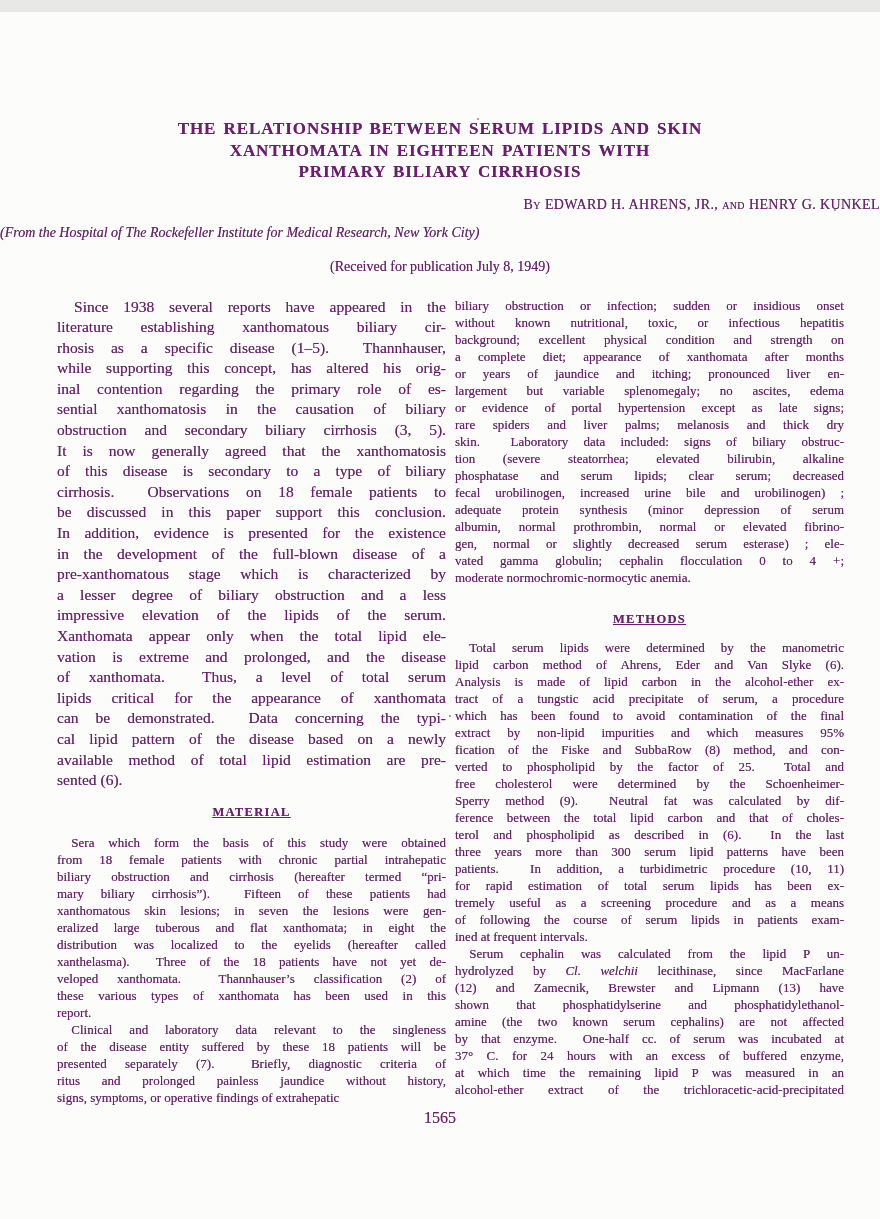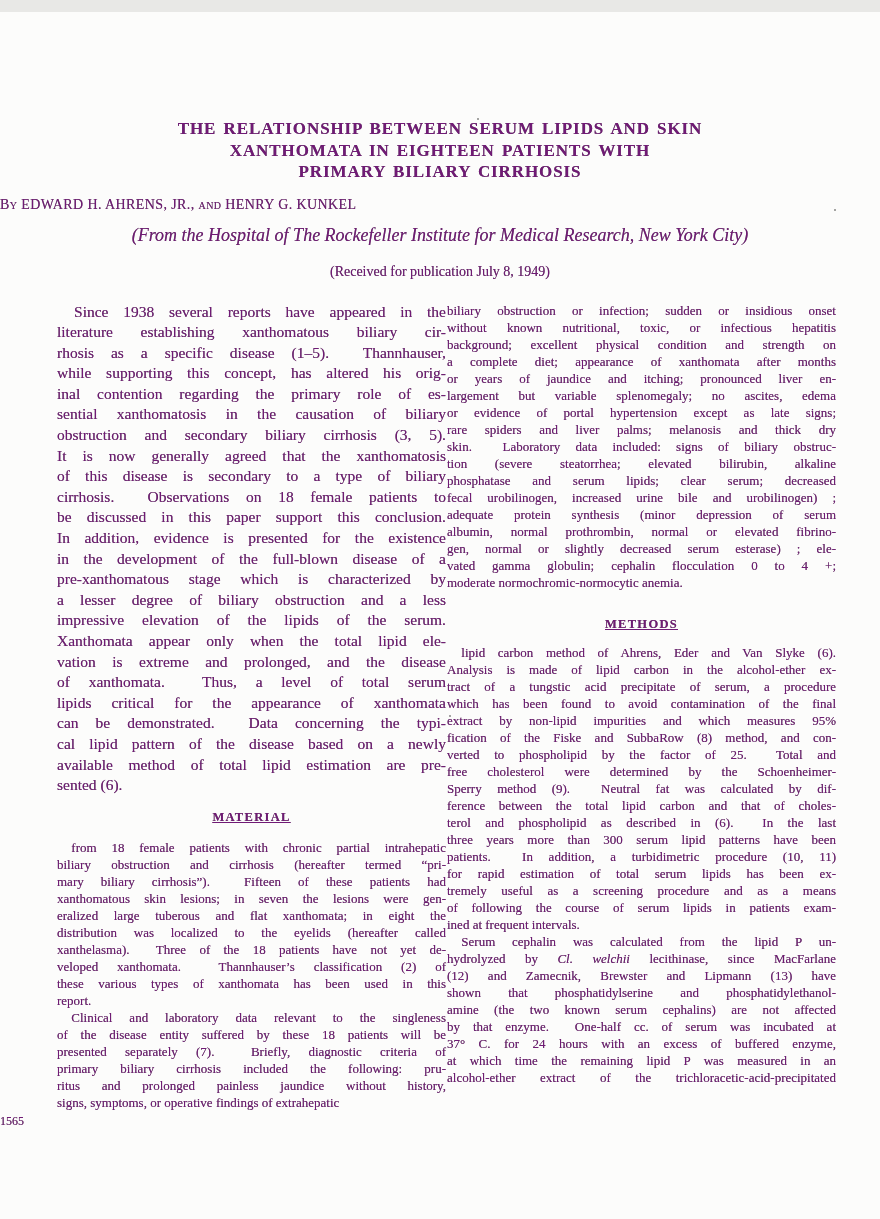--- a/index.html
+++ b/index.html
@@ -12,44 +12,44 @@
     font-family: "Liberation Serif", "DejaVu Serif", serif;
     text-shadow: 0 0 0.35px rgba(25,25,20,0.6);
     overflow: hidden;
   }
   .head { padding-top: 106px; }
   .title-line {
     text-align: center;
     font-size: 17px; line-height: 21.5px;
     font-weight: 700; letter-spacing: 0.9px; word-spacing: 2px;
   }
-  .byline { text-align: left; margin-top: 14px; font-size: 14px; letter-spacing: 0.4px; }
+  .byline { text-align: right; margin-top: 14px; font-size: 14px; letter-spacing: 0.4px; }
   .byline .sc { font-variant: small-caps; }
-  .affiliation { text-align: center; margin-top: 12px; font-size: 18px; font-style: italic; }
+  .affiliation { margin-top: 12px; font-size: 14px; font-style: italic; }
   .received { text-align: center; margin-top: 18px; font-size: 14px; }
 
-  .columns { display: flex; gap: 1px; padding: 0 36px 0 57px; margin-top: 22px; }
+  .columns { display: flex; gap: 9px; padding: 0 36px 0 57px; margin-top: 22px; }
   .col { width: 389px; }
 
   .para { margin: 0; }
   .line { text-align: justify; text-align-last: justify; text-justify: inter-word; }
   .line.last { text-align-last: left; }
   .indent .line:first-child { text-indent: 1.1em; }
   .big .line { font-size: 15.5px; line-height: 20.6px; }
   .small .line { font-size: 13px; line-height: 17px; }
 
   .sec-heading {
     margin: 0; text-align: center;
     font-size: 12.5px; line-height: 14px;
     font-weight: 700; letter-spacing: 1.3px; text-decoration: underline;
   }
   .mat { margin: 14px 0 15px; }
   .met { margin: 26px 0 13px; }
 
-  .pageno { font-size: 12px; margin-top: 3px; }
+  .pageno { text-align: center; font-size: 16px; margin-top: 3px; }
 
   .speck { position: absolute; background: rgba(40,40,35,0.55); border-radius: 50%; }
   .speck.s1 { left: 477px; top: 106px; width: 2px; height: 2px; }
   .speck.s2 { left: 834px; top: 197px; width: 2px; height: 2px; }
   .speck.s3 { left: 449px; top: 703px; width: 2px; height: 2px; }
 </style>
 </head>
 <body>
 
 <div class="page">
@@ -96,36 +96,36 @@
           <div class="line">vation is extreme and prolonged, and the disease</div>
           <div class="line">of xanthomata.&nbsp; Thus, a level of total serum</div>
           <div class="line">lipids critical for the appearance of xanthomata</div>
           <div class="line">can be demonstrated.&nbsp; Data concerning the typi-</div>
           <div class="line">cal lipid pattern of the disease based on a newly</div>
           <div class="line">available method of total lipid estimation are pre-</div>
           <div class="line last">sented (6).</div>
         </div>
       <h2 class="sec-heading mat">MATERIAL</h2>
       <div class="para small indent">
+          <div class="line">Sera which form the basis of this study were obtained</div>
           <div class="line">from 18 female patients with chronic partial intrahepatic</div>
           <div class="line">biliary obstruction and cirrhosis (hereafter termed “pri-</div>
           <div class="line">mary biliary cirrhosis”).&nbsp; Fifteen of these patients had</div>
           <div class="line">xanthomatous skin lesions; in seven the lesions were gen-</div>
           <div class="line">eralized large tuberous and flat xanthomata; in eight the</div>
           <div class="line">distribution was localized to the eyelids (hereafter called</div>
           <div class="line">xanthelasma).&nbsp; Three of the 18 patients have not yet de-</div>
           <div class="line">veloped xanthomata.&nbsp; Thannhauser’s classification (2) of</div>
           <div class="line">these various types of xanthomata has been used in this</div>
           <div class="line last">report.</div>
         </div>
       <div class="para small indent">
           <div class="line">Clinical and laboratory data relevant to the singleness</div>
           <div class="line">of the disease entity suffered by these 18 patients will be</div>
           <div class="line">presented separately (7).&nbsp; Briefly, diagnostic criteria of</div>
-          <div class="line">primary biliary cirrhosis included the following: pru-</div>
           <div class="line">ritus and prolonged painless jaundice without history,</div>
           <div class="line last">signs, symptoms, or operative findings of extrahepatic</div>
         </div>
     </section>
 
     <section class="col">
       <div class="para small">
           <div class="line">biliary obstruction or infection; sudden or insidious onset</div>
           <div class="line">without known nutritional, toxic, or infectious hepatitis</div>
           <div class="line">background; excellent physical condition and strength on</div>
@@ -139,20 +139,21 @@
           <div class="line">phosphatase and serum lipids; clear serum; decreased</div>
           <div class="line">fecal urobilinogen, increased urine bile and urobilinogen) ;</div>
           <div class="line">adequate protein synthesis (minor depression of serum</div>
           <div class="line">albumin, normal prothrombin, normal or elevated fibrino-</div>
           <div class="line">gen, normal or slightly decreased serum esterase) ; ele-</div>
           <div class="line">vated gamma globulin; cephalin flocculation 0 to 4 +;</div>
           <div class="line last">moderate normochromic-normocytic anemia.</div>
         </div>
       <h2 class="sec-heading met">METHODS</h2>
       <div class="para small indent">
+          <div class="line">Total serum lipids were determined by the manometric</div>
           <div class="line">lipid carbon method of Ahrens, Eder and Van Slyke (6).</div>
           <div class="line">Analysis is made of lipid carbon in the alcohol-ether ex-</div>
           <div class="line">tract of a tungstic acid precipitate of serum, a procedure</div>
           <div class="line">which has been found to avoid contamination of the final</div>
           <div class="line">extract by non-lipid impurities and which measures 95%</div>
           <div class="line">fication of the Fiske and SubbaRow (8) method, and con-</div>
           <div class="line">verted to phospholipid by the factor of 25.&nbsp; Total and</div>
           <div class="line">free cholesterol were determined by the Schoenheimer-</div>
           <div class="line">Sperry method (9).&nbsp; Neutral fat was calculated by dif-</div>
           <div class="line">ference between the total lipid carbon and that of choles-</div>

